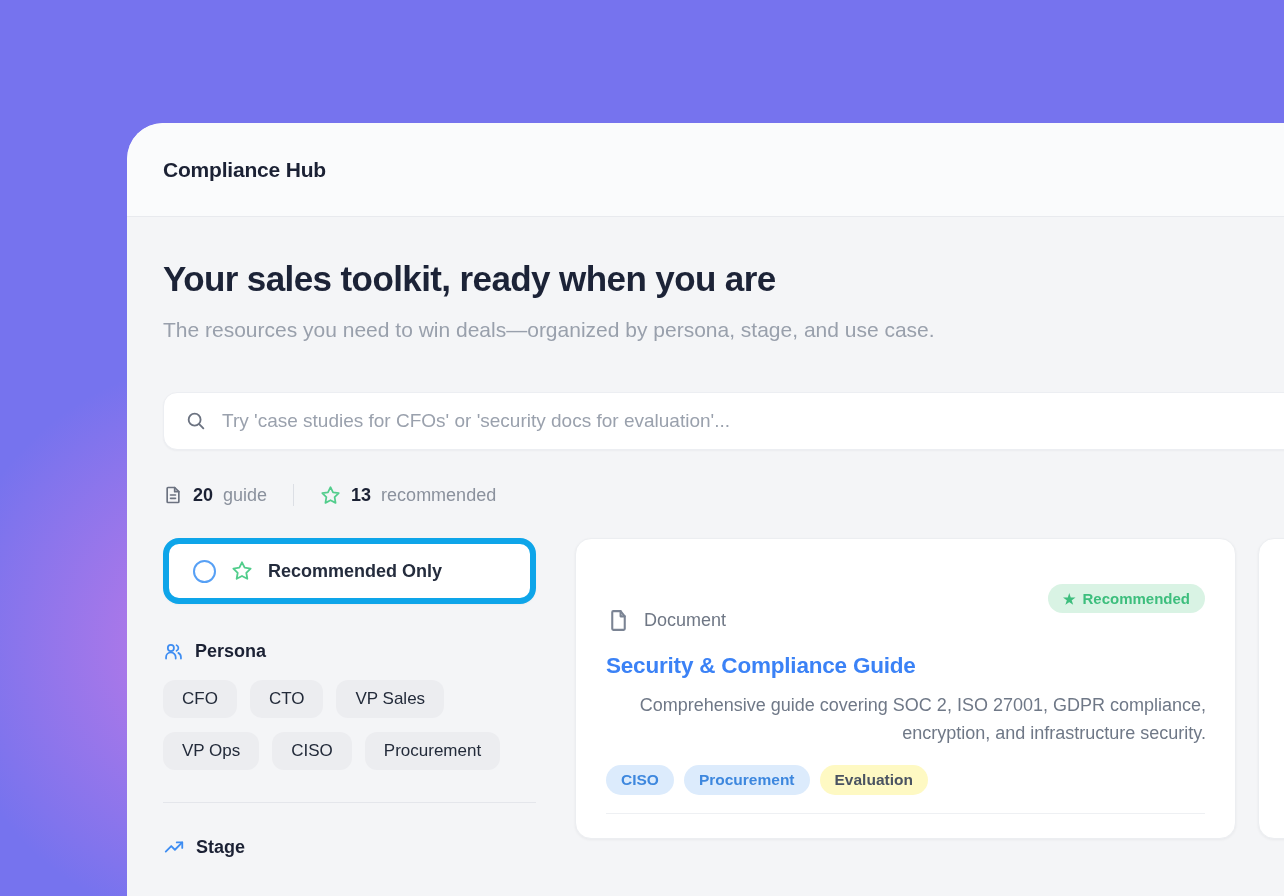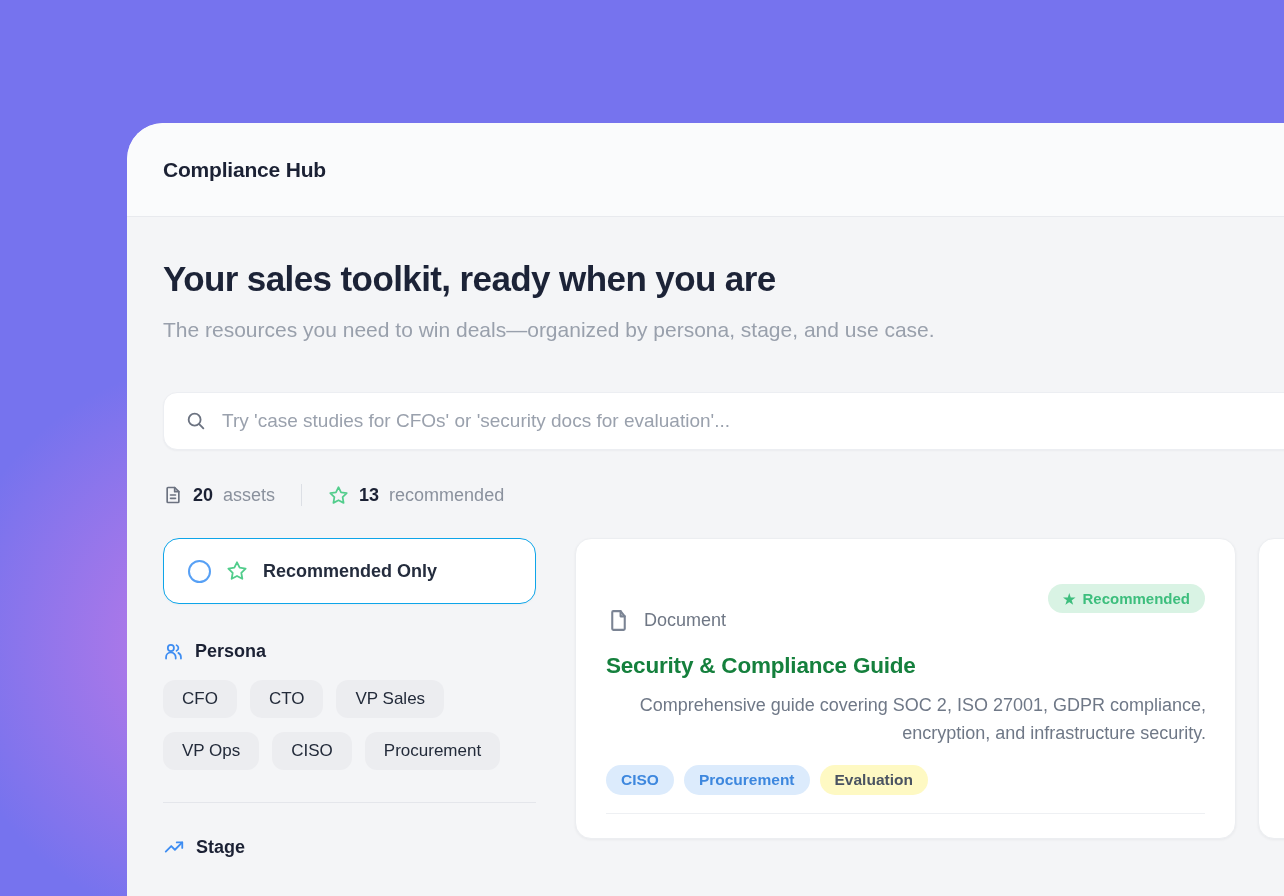--- a/index.html
+++ b/index.html
@@ -50,21 +50,21 @@
   .stats-row {
     margin-top: 34px; display: flex; align-items: center;
     font-size: 18px; color: #8a919d;
   }
   .stat { display: flex; align-items: center; gap: 10px; }
   .stat b { color: #1b2134; font-weight: 700; }
   .stat-divider { width: 1px; height: 22px; background: #dcdfe5; margin: 0 26px; }
   .columns { display: flex; gap: 39px; margin-top: 32px; align-items: flex-start; }
   .sidebar { width: 373px; flex-shrink: 0; }
   .toggle-card {
-    height: 66px; background: #fff; border: 1px solid #0ea5e9; border-radius: 16px;
+    height: 66px; background: #fff; border: 6px solid #0ea5e9; border-radius: 16px;
     display: flex; align-items: center; gap: 15px; padding: 0 24px;
     box-shadow: 0 1px 2px rgba(16,24,40,0.03); cursor: pointer;
   }
   .radio-circle { width: 23px; height: 23px; border: 2px solid #57a0f5; border-radius: 50%; flex-shrink: 0; }
   .toggle-label { font-size: 18px; font-weight: 600; color: #242c3d; }
   .filter-header { margin-top: 37px; display: flex; align-items: center; gap: 11px; }
   .filter-header.stage { margin-top: 33px; }
   .filter-label { font-size: 18px; font-weight: 700; color: #1b2134; }
   .chips { margin-top: 18px; display: flex; flex-wrap: wrap; gap: 14px 13px; }
   .chip {
@@ -78,21 +78,21 @@
     padding: 25px 30px 0; box-shadow: 0 1px 3px rgba(16,24,40,0.05); cursor: pointer;
   }
   .card-top { display: flex; justify-content: space-between; align-items: center; }
   .card-type { display: flex; align-items: center; gap: 13px; font-size: 18px; color: #6f7785; margin-top: 44px; }
   .badge {
     display: flex; align-items: center; gap: 7px;
     background: #d9f3e4; color: #3dbe7d; border-radius: 999px;
     padding: 6px 15px; font-size: 15px; font-weight: 700;
   }
   .badge .star-glyph { font-size: 14px; line-height: 1; }
-  .card-title { margin-top: 20px; font-size: 22.5px; font-weight: 700; color: #15803d; letter-spacing: -0.2px; }
+  .card-title { margin-top: 20px; font-size: 22.5px; font-weight: 700; color: #3b82f6; letter-spacing: -0.2px; }
   .card-desc { margin-top: 13px; font-size: 18px; color: #6f7887; line-height: 1.55; width: 600px; text-align: right; }
   .tags { margin-top: 17px; display: flex; gap: 10px; }
   .tag { border-radius: 999px; padding: 6px 15px; font-size: 15.5px; font-weight: 600; cursor: pointer; }
   .tag-blue { background: #dcebfc; color: #3d87de; }
   .tag-gray { background: #fef9c3; color: #4a5361; font-weight: 700; }
   .card-divider { margin-top: 18px; height: 1px; background: #eef0f3; }
   .card-footer { padding: 16px 0 24px; font-size: 16.5px; color: #99a1ad; }
   .card.clipped { width: 340px; position: relative; height: 301px; padding: 25px 0 0 26px; }
   svg { display: block; }
 </style>
@@ -124,21 +124,21 @@
       <div class="stat">
         <span>
           <svg width="20" height="20" viewBox="0 0 24 24" fill="none" stroke="#6b7280" stroke-width="2" stroke-linecap="round" stroke-linejoin="round">
             <path d="M14 3H6a1 1 0 0 0-1 1v16a1 1 0 0 0 1 1h12a1 1 0 0 0 1-1V8z"></path>
             <path d="M14 3v5h5"></path>
             <line x1="9" y1="12" x2="15" y2="12"></line>
             <line x1="9" y1="16" x2="15" y2="16"></line>
           </svg>
         </span>
         <b>20</b>
-        <span>assets</span>
+        <span>guide</span>
       </div>
       <div class="stat-divider"></div>
       <div class="stat">
         <span>
           <svg width="21" height="21" viewBox="0 0 24 24" fill="none" stroke="#52cd8c" stroke-width="2" stroke-linejoin="round">
             <path d="M12 2.5l2.9 5.9 6.5.95-4.7 4.6 1.1 6.5L12 17.4l-5.8 3.05 1.1-6.5-4.7-4.6 6.5-.95z"></path>
           </svg>
         </span>
         <b>13</b>
         <span>recommended</span>

